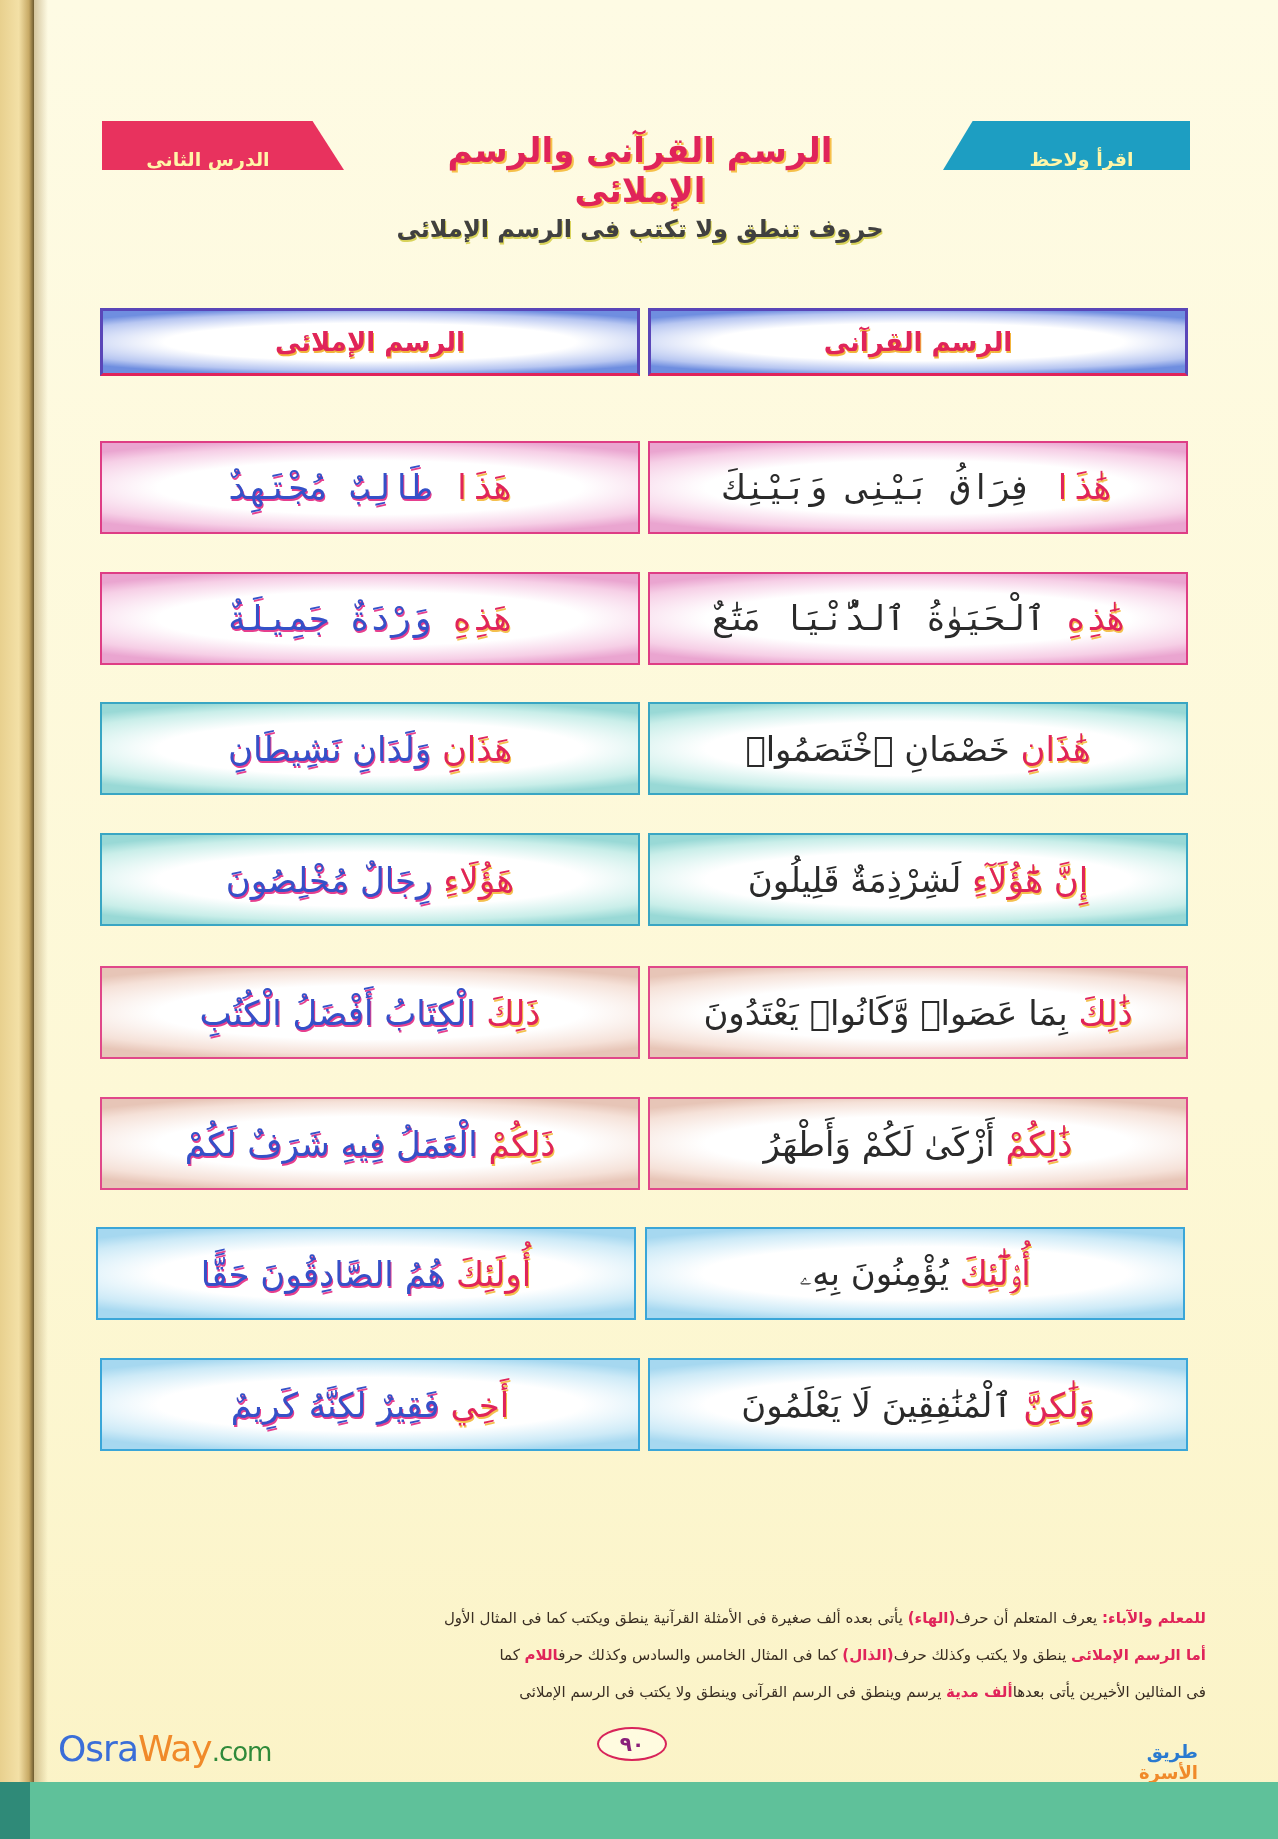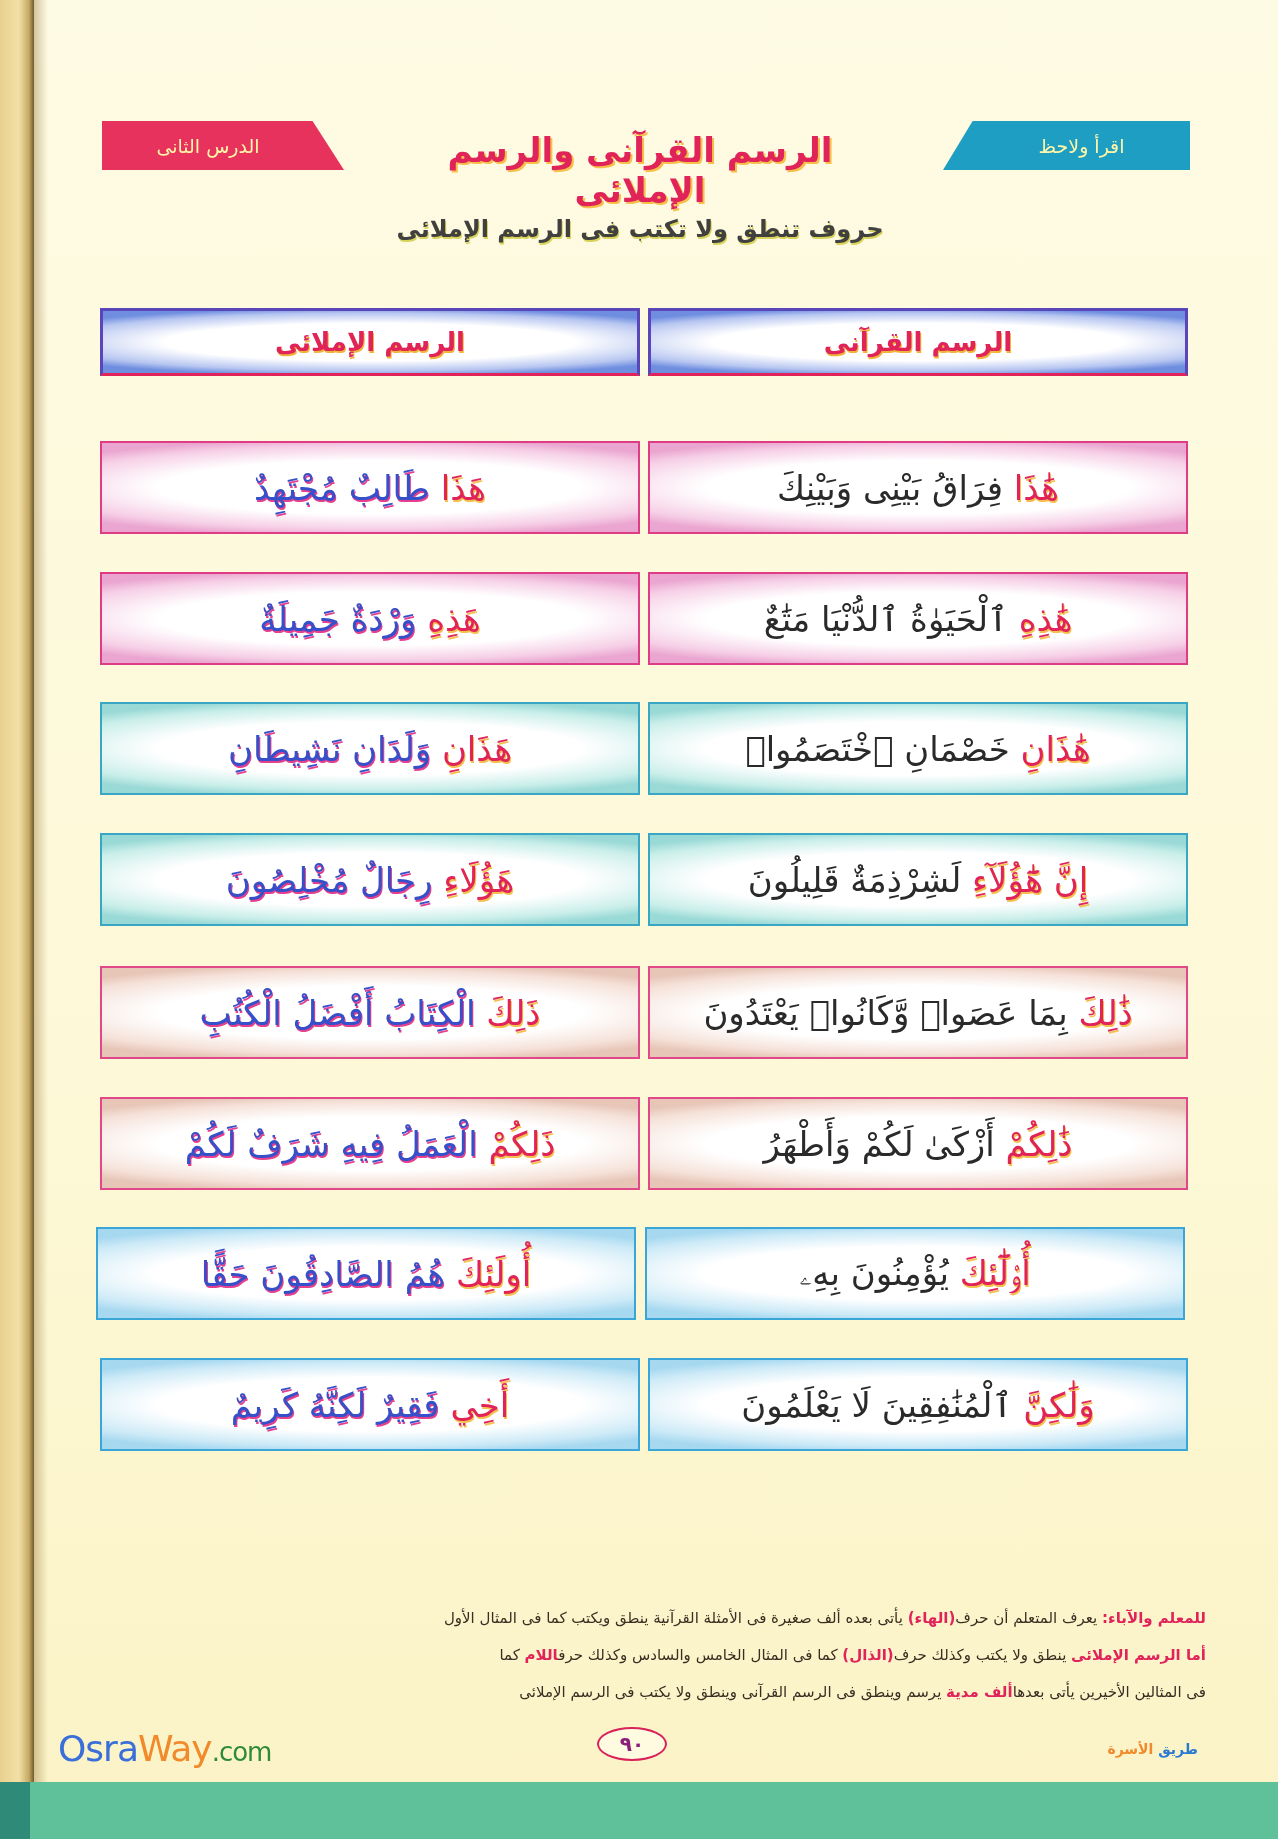--- a/index.html
+++ b/index.html
@@ -24,22 +24,22 @@
     position: absolute; left: 0; top: 1782px; width: 1278px; height: 57px;
     background: #5fc19a;
   }
   .bottom-band-left {
     position: absolute; left: 0; top: 1782px; width: 30px; height: 57px;
     background: #2f8a78;
   }
 
   .badge {
     position: absolute; top: 121px; height: 49px;
-    display: flex; align-items: center; justify-content: center;
-    color: #fff6a8; font-weight: normal; font-size: 19px;
+    display: flex; align-items: flex-end; justify-content: center;
+    color: #fff6a8; font-weight: bold; font-size: 19px;
   }
   .badge-red {
     left: 102px; width: 242px; background: #e8325e;
     clip-path: polygon(0 0, 87% 0, 100% 100%, 0 100%);
     padding-right: 30px; box-sizing: border-box;
   }
   .badge-blue {
     left: 943px; width: 247px; background: #1d9ec2;
     clip-path: polygon(12% 0, 100% 0, 100% 100%, 0 100%);
     padding-left: 30px; box-sizing: border-box;
@@ -65,21 +65,21 @@
   .box .txt { position: relative; white-space: nowrap; }
   .col-left { left: 100px; width: 540px; }
   .col-right { left: 648px; width: 540px; }
   .hdr {
     top: 308px; height: 68px;
     border: 3px solid #5a46b8; border-bottom-color: #e0245a;
     background: radial-gradient(ellipse 70% 55% at 50% 50%, #ffffff 55%, #b7c6f1 85%, #6f8ee0 100%);
   }
   .hdr .txt { color: #e0245a; font-weight: bold; font-size: 26px; text-shadow: 1px 2px 0 #f2b53c; }
 
-  .pink { border: 2px solid #de3d85; background: radial-gradient(ellipse 72% 55% at 50% 50%, #ffffff 55%, #f6cfe6 85%, #eaa5d0 100%); }
+  .pink { border: 2px solid #de3d85; background: radial-gradient(ellipse 72% 55% at 50% 50%, #ffffff 55%, #f6cfe6 85%, #eaa5d0 100%); font-family: Liberation Mono, monospace; }
   .teal { border: 2px solid #39a6c3; background: radial-gradient(ellipse 72% 55% at 50% 50%, #ffffff 55%, #c9eee9 85%, #99d9d6 100%); }
   .peach { border: 2px solid #e0488a; background: radial-gradient(ellipse 72% 55% at 50% 50%, #ffffff 55%, #f5e1d8 85%, #e7c5b7 100%); }
   .blue { border: 2px solid #3aa6d8; background: radial-gradient(ellipse 72% 55% at 50% 50%, #ffffff 55%, #cdeaf7 85%, #a6d8f0 100%); }
 
   .quran .lead { color: #e0245a; text-shadow: 1px 2px 0 #f4c04e; }
   .quran .rest { color: #2a2a2a; }
   .imlai .lead { color: #e0245a; text-shadow: 1px 2px 0 #f4c04e; }
   .imlai .rest { color: #3550c8; text-shadow: 1px 2px 0 #e63f8e; }
 
   .note {
@@ -101,21 +101,21 @@
 
   .page-num {
     position: absolute; left: 597px; top: 1727px; width: 66px; height: 30px;
     border: 2px solid #d8245a; border-radius: 50%;
     display: flex; align-items: center; justify-content: center;
     color: #8a1f7a; font-weight: bold; font-size: 20px;
     background: #fffbe0;
   }
   .logo-tariq {
     position: absolute; left: 1088px; top: 1741px; width: 110px; text-align: right;
-    direction: rtl; font-weight: bold; font-size: 14px;
+    direction: rtl; font-weight: bold; font-size: 18px;
   }
   .logo-tariq .t1 { color: #2a7ad0; }
   .logo-tariq .t2 { color: #f08a2a; }
 </style>
 </head>
 <body>
 
 <div class="page-bg"></div>
 <div class="binding"></div>
 <div class="binding-shade"></div>

